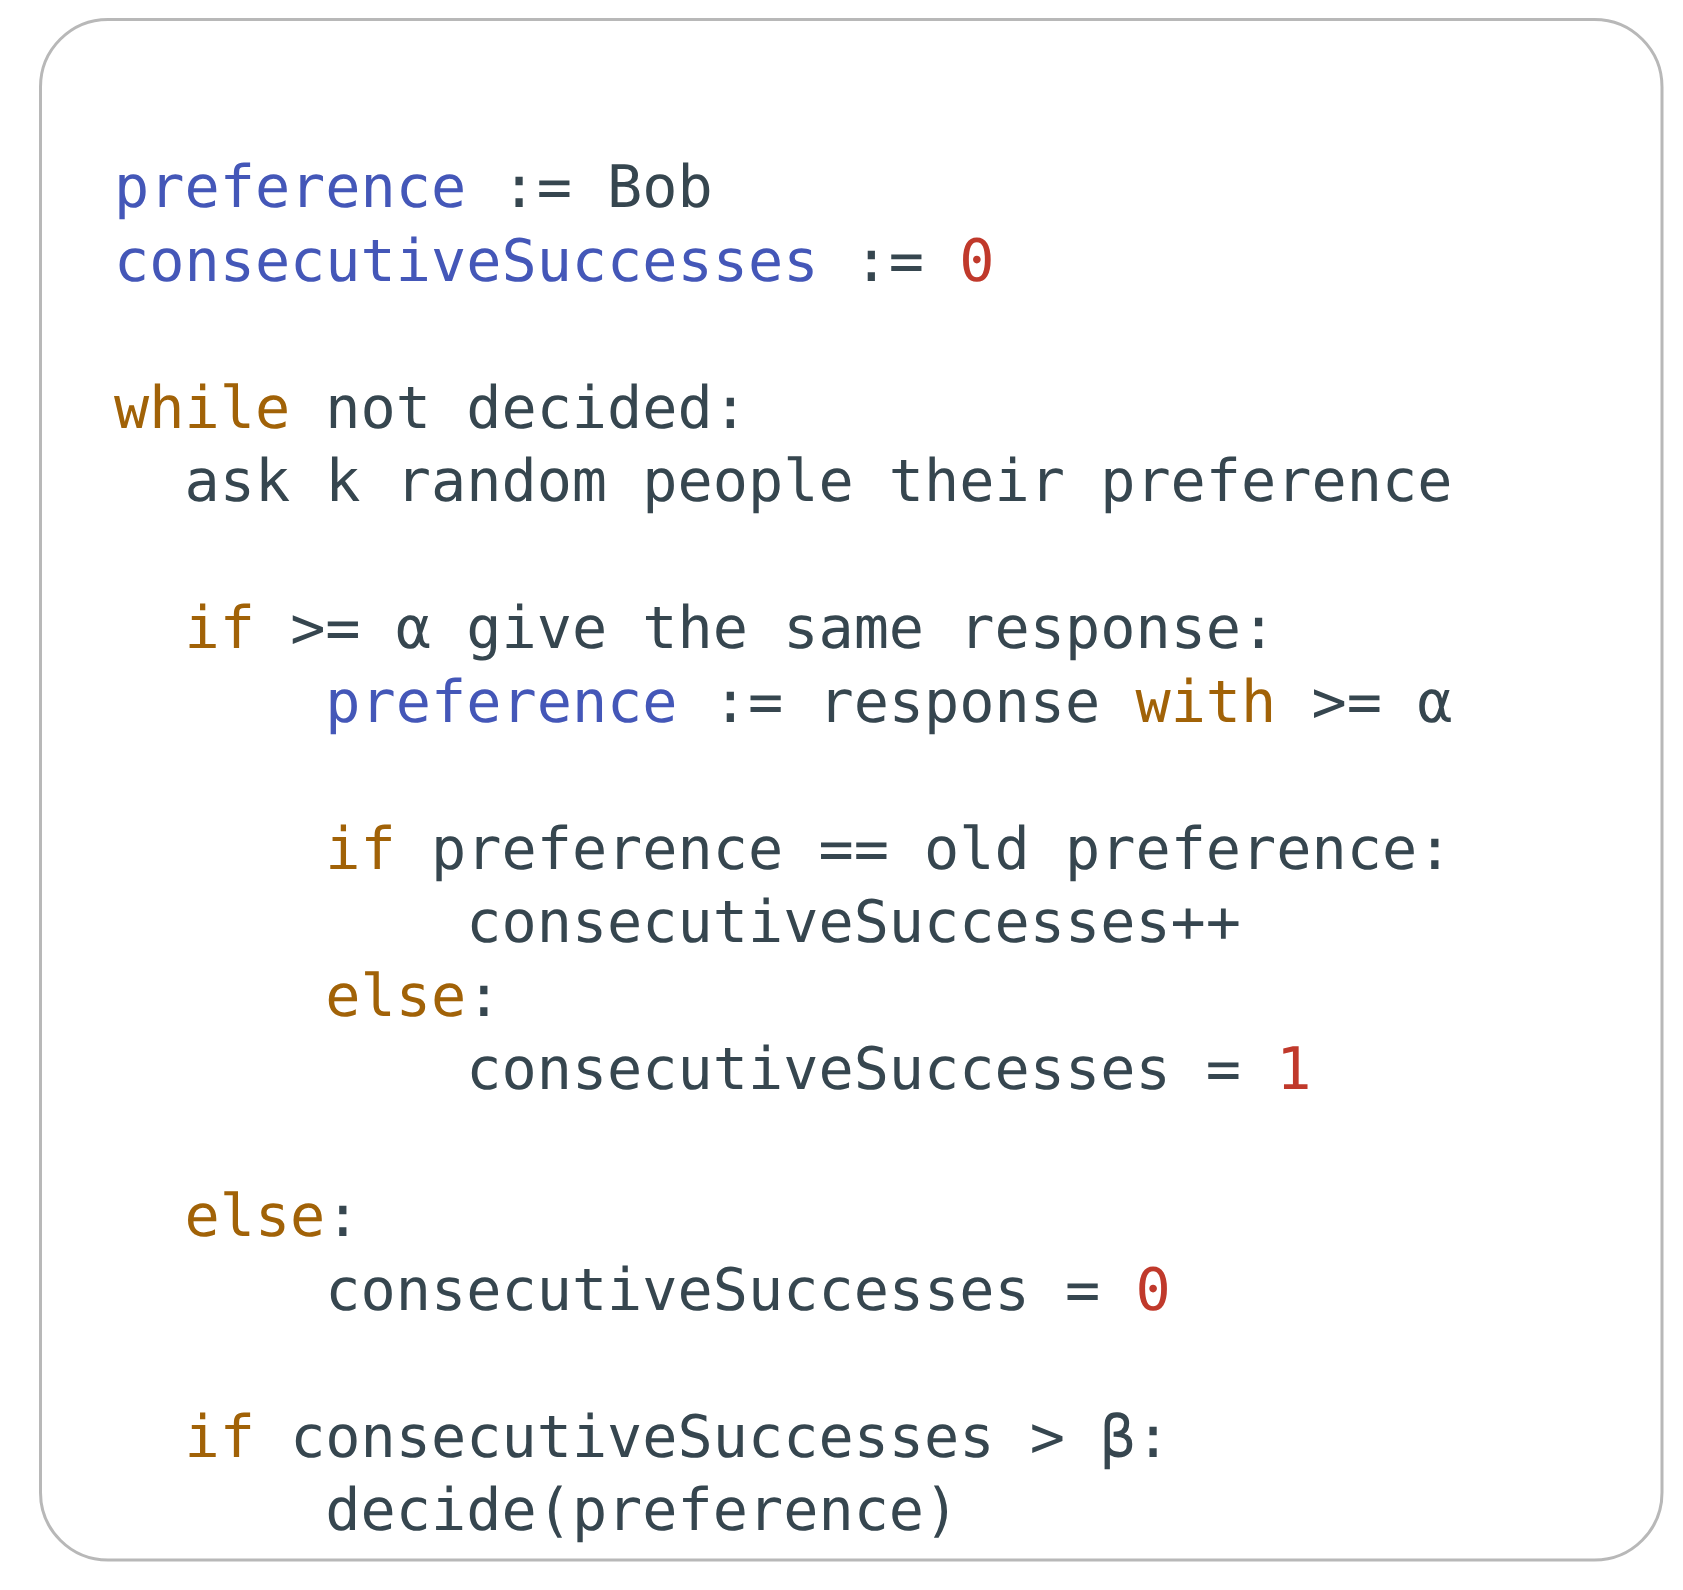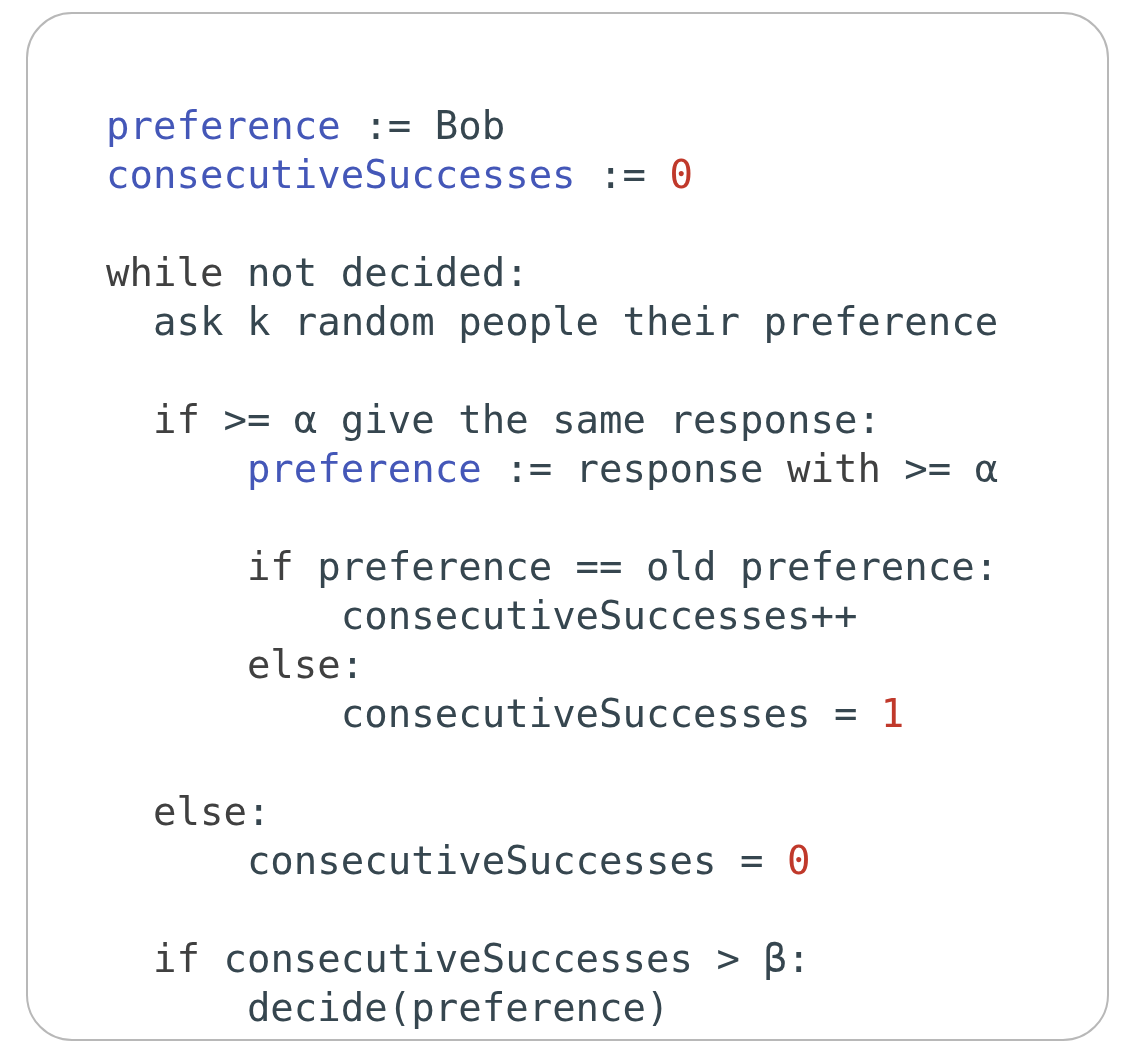--- a/index.html
+++ b/index.html
@@ -43,27 +43,26 @@
     font-size: 39px;
     line-height: 49px;
     color: #36464f;
     white-space: pre;
     letter-spacing: 0px;
   }
 
   .code-line {
     height: 49px;
     white-space: pre;
-    margin-left: 30px;
   }
   .code-line.blank {
     height: 49px;
   }
 
-  .tok-kw   { color: #404040; }
+  .tok-kw   { color: #a16207; }
   .tok-var  { color: #4457b8; }
   .tok-num  { color: #c0392b; }
   .tok-txt  { color: #36464f; }
 </style>
 </head>
 <body>
 
 <div id="page">
   <div id="code-card">
     <pre id="code-block"><div class="code-line"><span class="tok-var">preference</span><span class="tok-txt"> := Bob</span></div><div class="code-line"><span class="tok-var">consecutiveSuccesses</span><span class="tok-txt"> := </span><span class="tok-num">0</span></div><div class="code-line blank">&nbsp;</div><div class="code-line"><span class="tok-kw">while</span><span class="tok-txt"> not decided:</span></div><div class="code-line"><span class="tok-txt">  </span><span class="tok-txt">ask k random people their preference</span></div><div class="code-line blank">&nbsp;</div><div class="code-line"><span class="tok-txt">  </span><span class="tok-kw">if</span><span class="tok-txt"> &gt;= α give the same response:</span></div><div class="code-line"><span class="tok-txt">      </span><span class="tok-var">preference</span><span class="tok-txt"> := response </span><span class="tok-kw">with</span><span class="tok-txt"> &gt;= α</span></div><div class="code-line blank">&nbsp;</div><div class="code-line"><span class="tok-txt">      </span><span class="tok-kw">if</span><span class="tok-txt"> preference == old preference:</span></div><div class="code-line"><span class="tok-txt">          </span><span class="tok-txt">consecutiveSuccesses++</span></div><div class="code-line"><span class="tok-txt">      </span><span class="tok-kw">else</span><span class="tok-txt">:</span></div><div class="code-line"><span class="tok-txt">          </span><span class="tok-txt">consecutiveSuccesses = </span><span class="tok-num">1</span></div><div class="code-line blank">&nbsp;</div><div class="code-line"><span class="tok-txt">  </span><span class="tok-kw">else</span><span class="tok-txt">:</span></div><div class="code-line"><span class="tok-txt">      </span><span class="tok-txt">consecutiveSuccesses = </span><span class="tok-num">0</span></div><div class="code-line blank">&nbsp;</div><div class="code-line"><span class="tok-txt">  </span><span class="tok-kw">if</span><span class="tok-txt"> consecutiveSuccesses &gt; β:</span></div><div class="code-line"><span class="tok-txt">      </span><span class="tok-txt">decide(preference)</span></div></pre>

